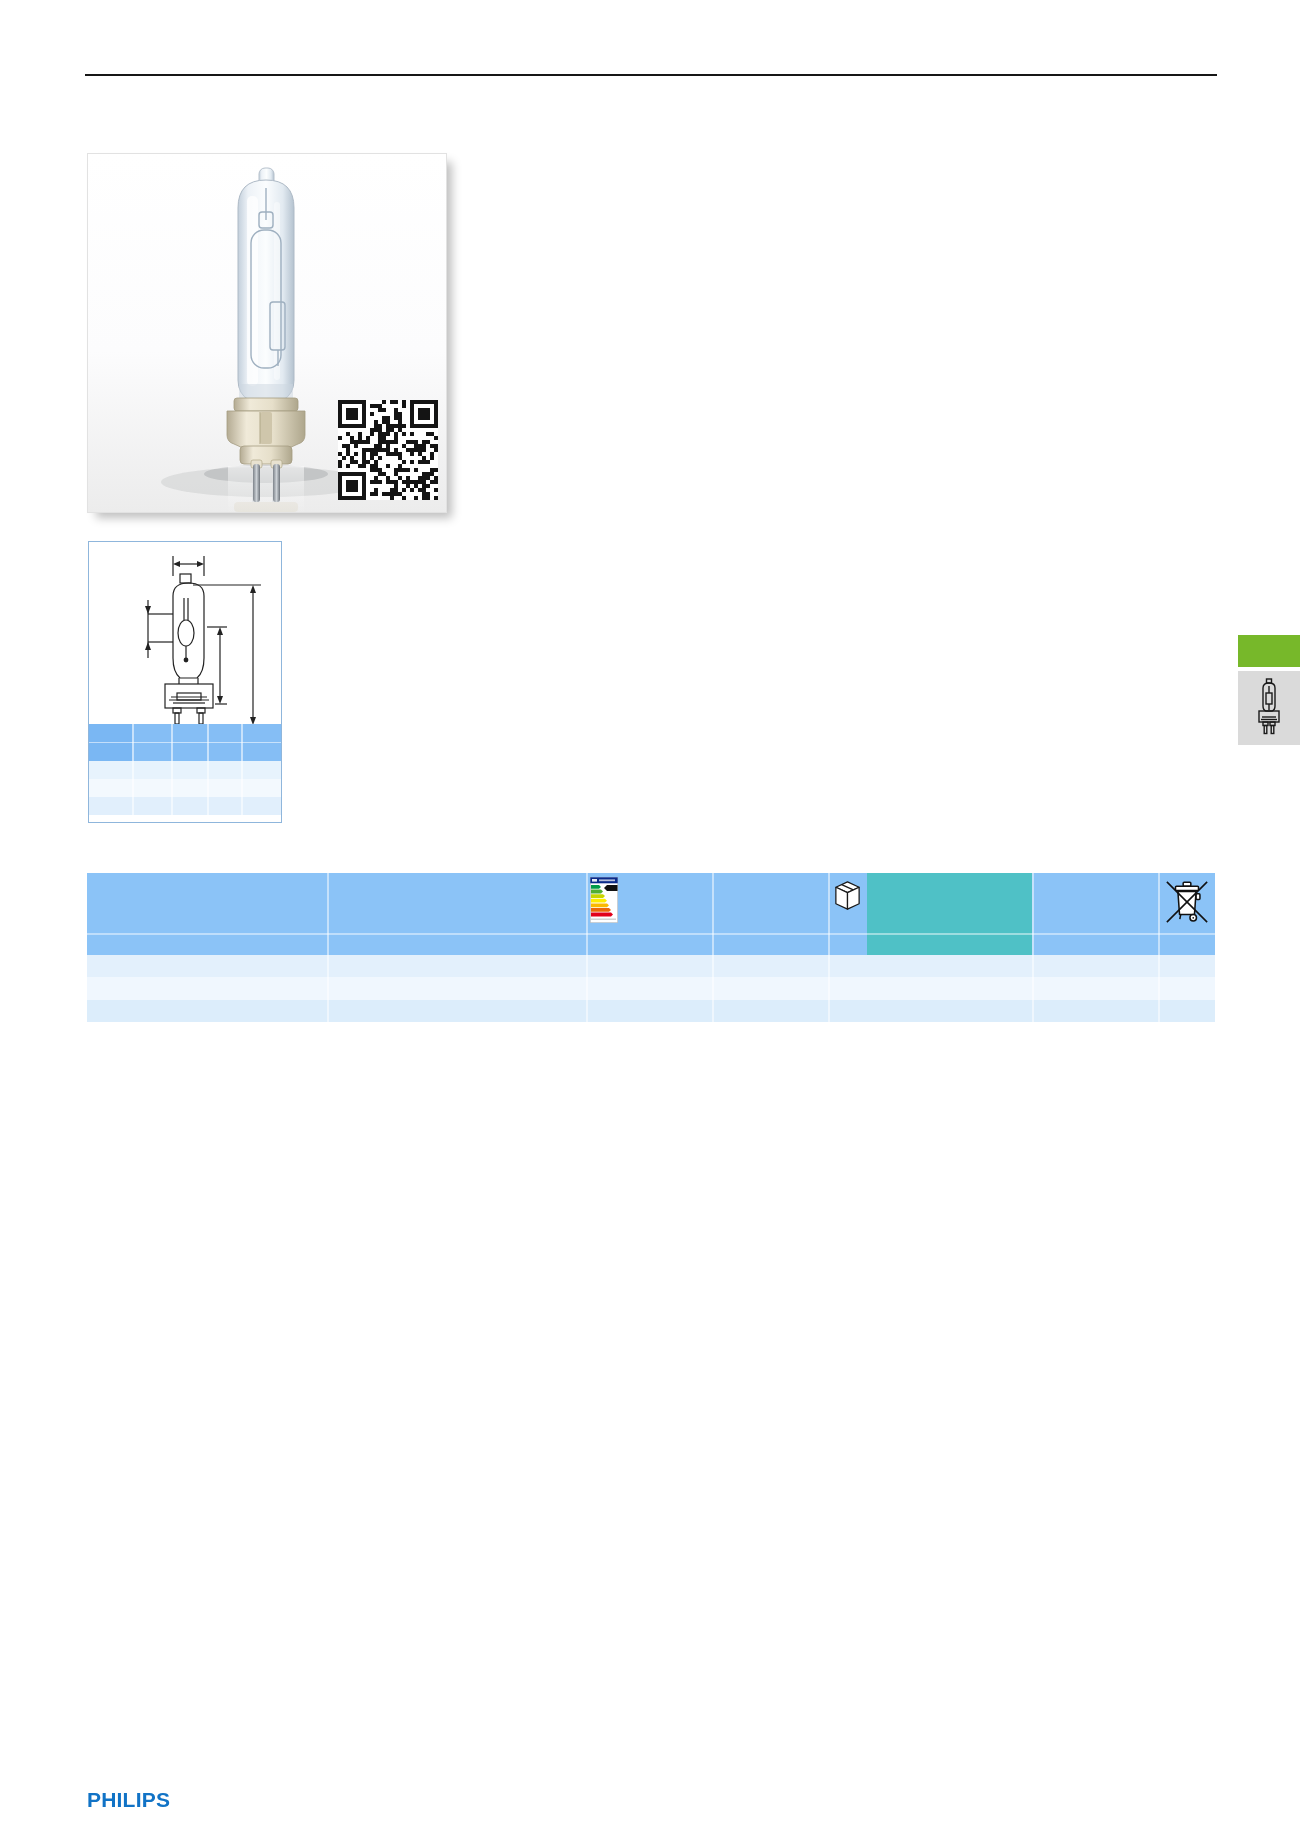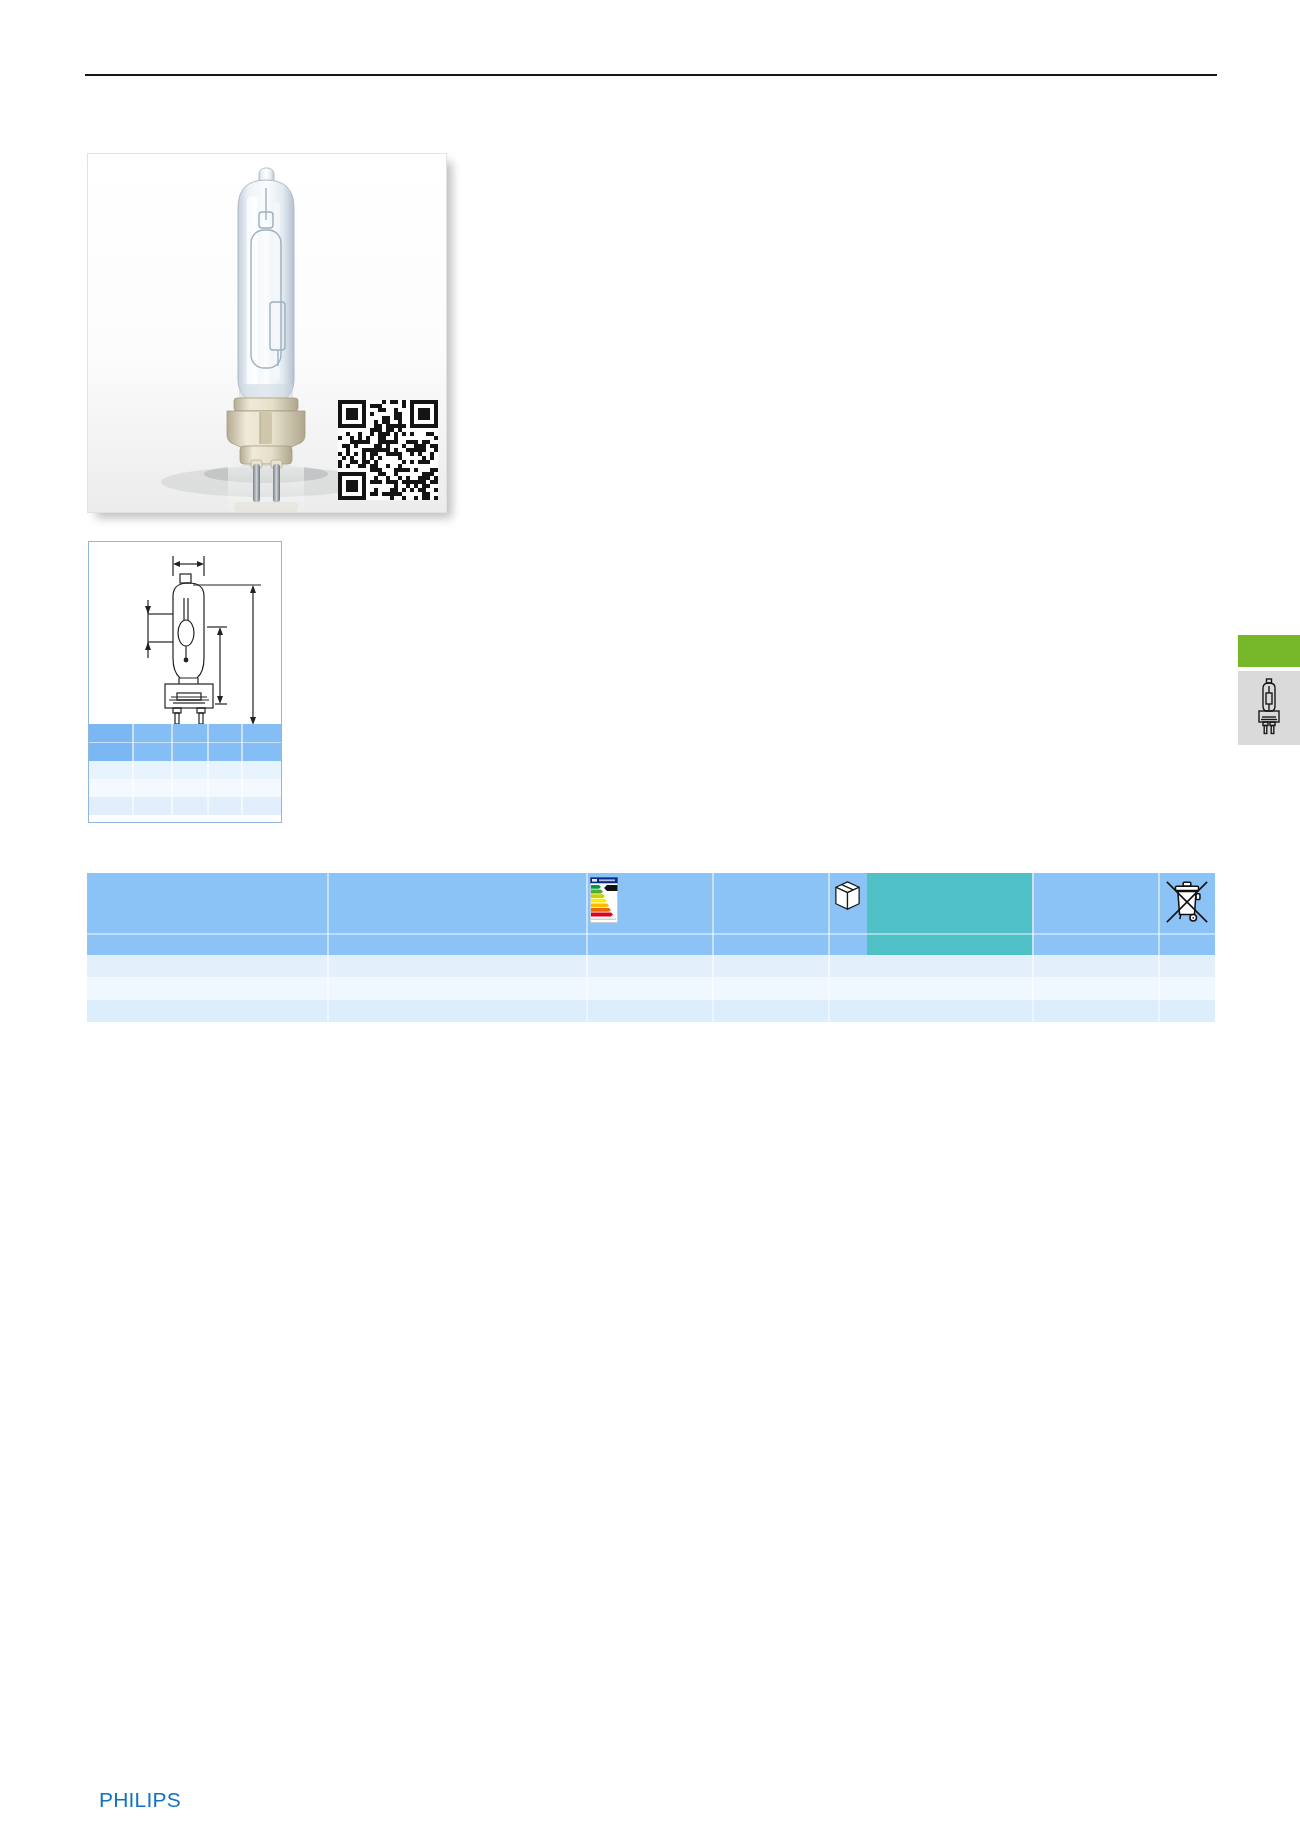--- a/index.html
+++ b/index.html
@@ -45,22 +45,22 @@
   .icon-package{position:absolute;left:745px;top:6px;width:31px;height:33px;}
   .icon-weee{position:absolute;left:1077px;top:3px;width:46px;height:50px;}
 
   
   .green-tab{position:absolute;left:1238px;top:635px;width:62px;height:32px;background:var(--green-tab,#77B82A);}
   .gray-tab{position:absolute;left:1238px;top:671px;width:62px;height:74px;background:var(--tab-gray,#DADADA);
     display:flex;align-items:center;justify-content:center;}
   .gray-tab svg{width:26px;height:60px;}
 
   
-  .philips-logo{position:absolute;left:87px;top:1788px;font-size:21px;font-weight:normal;
-    letter-spacing:0.2px;color:var(--philips-blue,#1173C6);font-family:"Liberation Sans",sans-serif;margin-left:12px;}
+  .philips-logo{position:absolute;left:87px;top:1788px;font-size:21px;font-weight:bold;
+    letter-spacing:0.2px;color:var(--philips-blue,#1173C6);font-family:"Liberation Sans",sans-serif;}
 </style>
 </head>
 <body>
 
 <div class="page">
 
   <div class="top-rule"></div>
 
   <section class="photo-box">
     <svg class="lamp-photo" viewBox="0 0 358 358" xmlns="http://www.w3.org/2000/svg">

